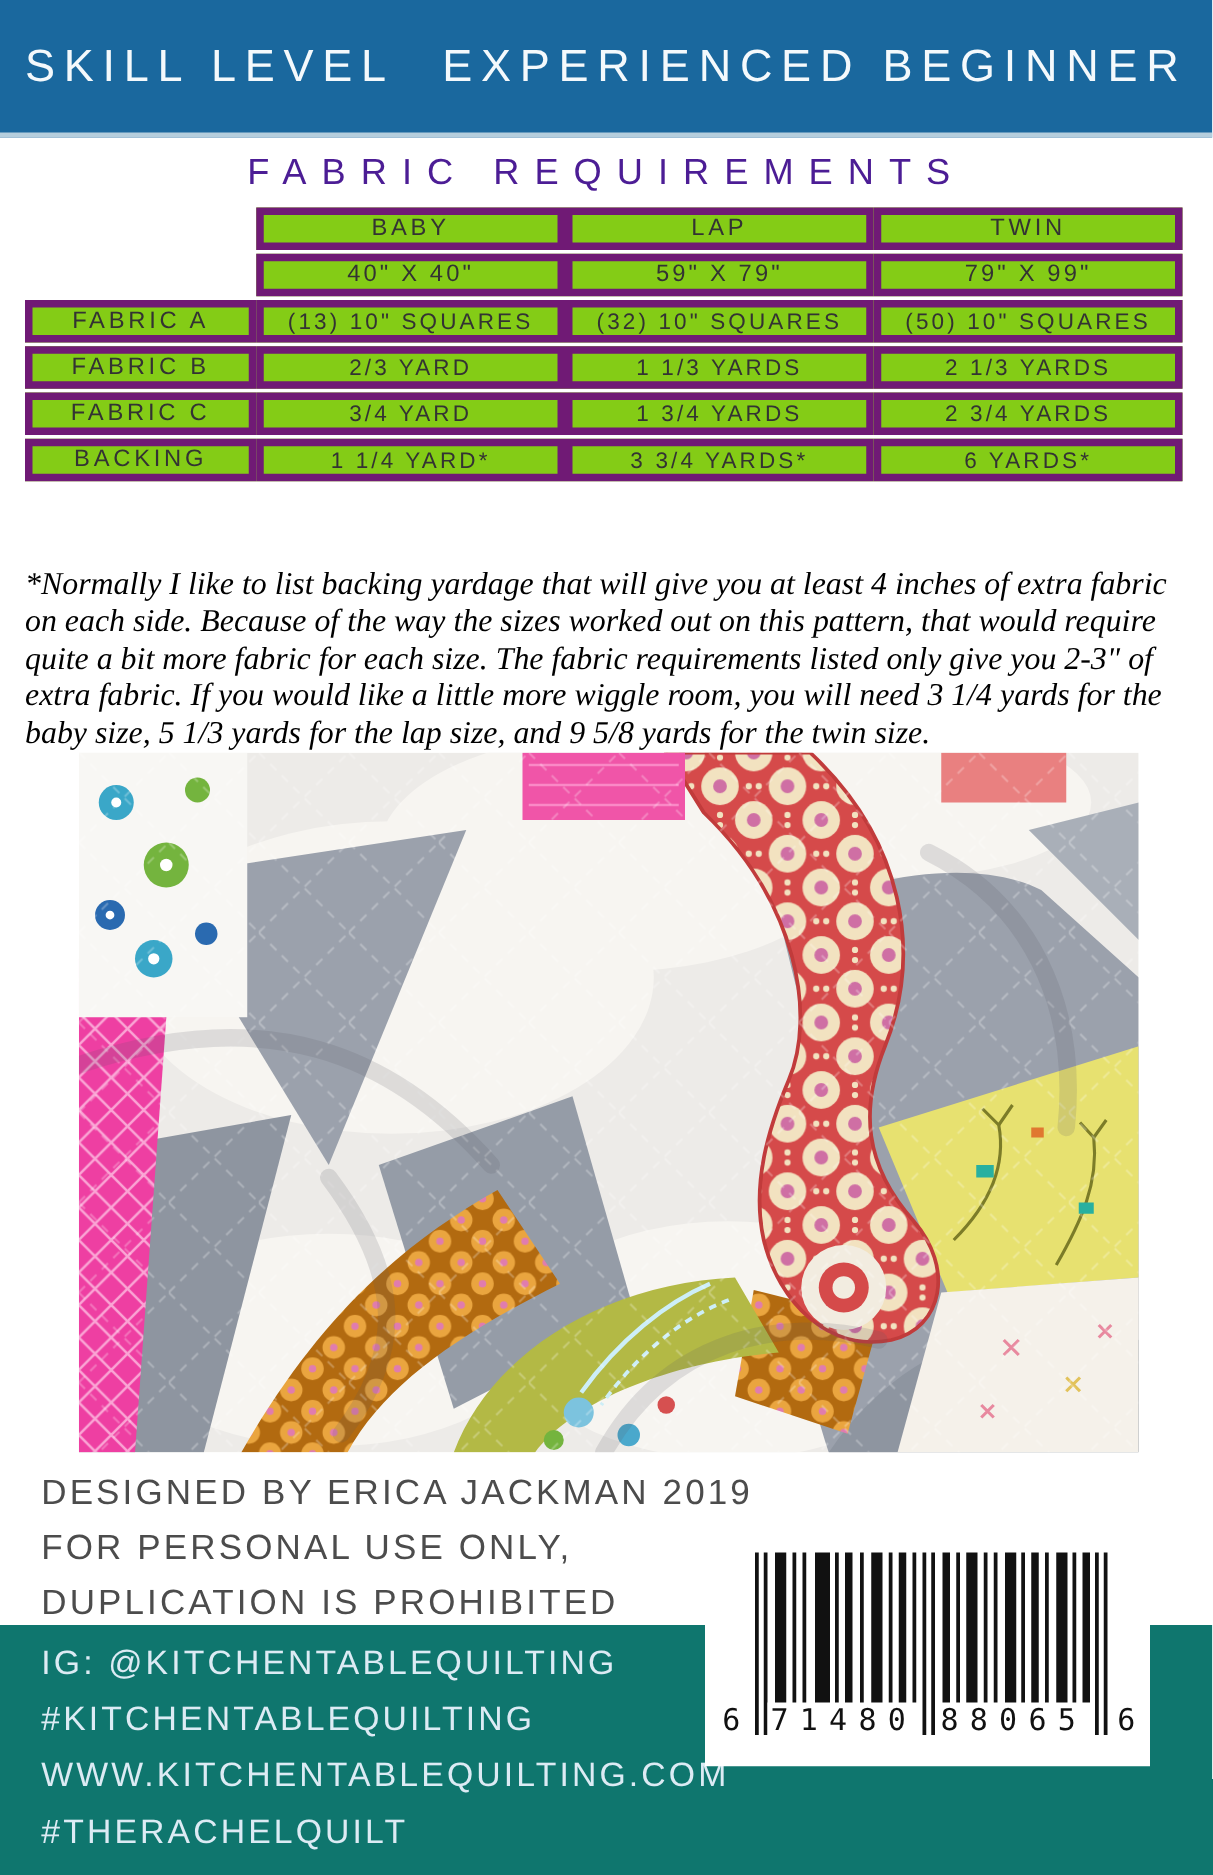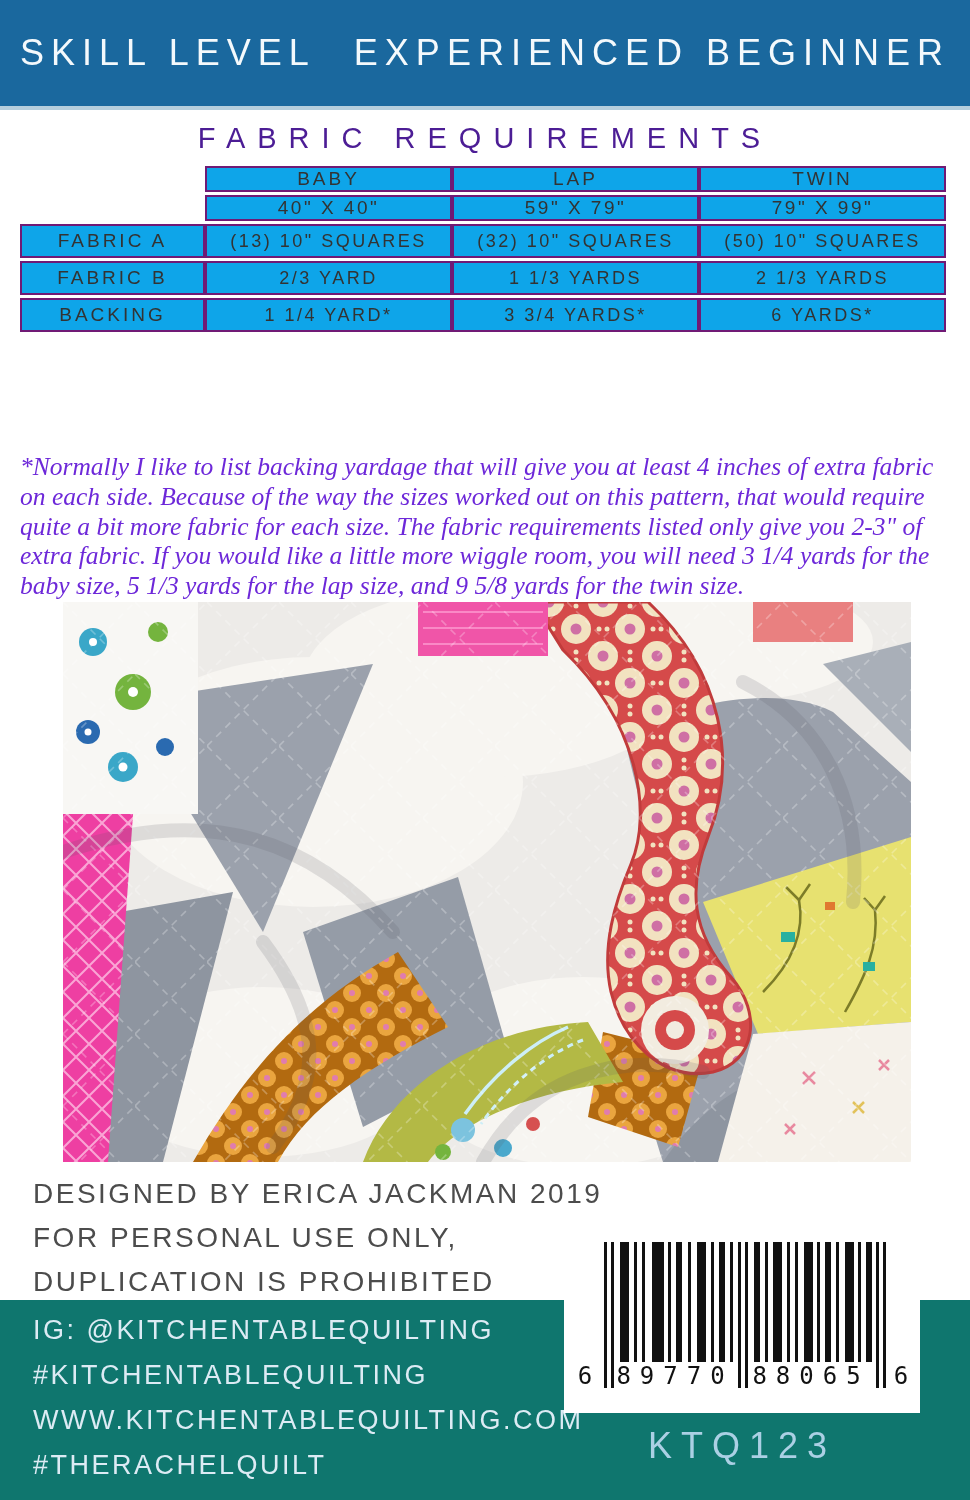--- a/index.html
+++ b/index.html
@@ -20,32 +20,32 @@
   .section-title {
     position:absolute; left:0; top:122px; width:970px; text-align:center;
     font-size:29px; font-weight:300; letter-spacing:12px; color:#4c1d95; white-space:nowrap;
   }
   
   .fab-table {
     position:absolute; left:20px; top:163px; width:926px;
     border-collapse:separate; border-spacing:0 3px; table-layout:fixed;
   }
   .fab-table td {
-    border:2px solid #701a75; background:#0ea5e9; text-align:center; vertical-align:middle;
+    border:6px solid #701a75; background:#84cc16; text-align:center; vertical-align:middle;
     font-size:19px; font-weight:400; letter-spacing:3px; color:#333333;
     height:34px; overflow:hidden; white-space:nowrap;
   }
   .fab-table tr.hdr td { height:25px; font-size:19px; }
   .fab-table td.ghost { border:none; background:transparent; }
   .fab-table td.val { letter-spacing:2.5px; font-size:18px; }
   
   .footnote {
     position:absolute; left:20px; top:452px; width:930px;
     font-family:"Liberation Serif", serif; font-style:italic;
-    font-size:25.5px; line-height:1.17; color:#6d28d9;
+    font-size:25.5px; line-height:1.17; color:#000000;
   }
   
   .photo {
     position:absolute; left:63px; top:602px; width:848px; height:560px; overflow:hidden;
   }
   .photo svg { display:block; }
   
   .credits { position:absolute; left:33px; top:1172px; }
   .credits div {
     font-size:28px; font-weight:300; letter-spacing:2.5px; color:#4c4c4c;
@@ -113,20 +113,26 @@
       <td>FABRIC A</td>
       <td class="val">(13) 10" SQUARES</td>
       <td class="val">(32) 10" SQUARES</td>
       <td class="val">(50) 10"  SQUARES</td>
     </tr>
     <tr>
       <td>FABRIC B</td>
       <td class="val">2/3 YARD</td>
       <td class="val">1 1/3 YARDS</td>
       <td class="val">2 1/3 YARDS</td>
+    </tr>
+    <tr>
+      <td>FABRIC C</td>
+      <td class="val">3/4 YARD</td>
+      <td class="val">1 3/4 YARDS</td>
+      <td class="val">2 3/4 YARDS</td>
     </tr>
     <tr>
       <td>BACKING</td>
       <td class="val">1 1/4 YARD*</td>
       <td class="val">3 3/4 YARDS*</td>
       <td class="val">6 YARDS*</td>
     </tr>
   </tbody>
     </table>
 
@@ -317,19 +323,18 @@
         <rect x="272" y="2" width="3" height="123"></rect>
           <rect x="281" y="2" width="9" height="123"></rect>
         <rect x="294" y="2" width="3" height="123"></rect>
           <rect x="302" y="2" width="6" height="123"></rect>
 
         <rect x="312" y="2" width="3" height="146"></rect>
           <rect x="319" y="2" width="3" height="146"></rect>
       </g>
     </svg>
     <span class="bc-digit bc-left">6</span>
-    <span class="bc-group bc-g1">89770</span>
+    <span class="bc-group bc-g1">71480</span>
     <span class="bc-group bc-g2">88065</span>
     <span class="bc-digit bc-right">6</span>
   </div>
-  <div class="sku">KTQ123</div>
 
 </div>
 
 </body></html>

